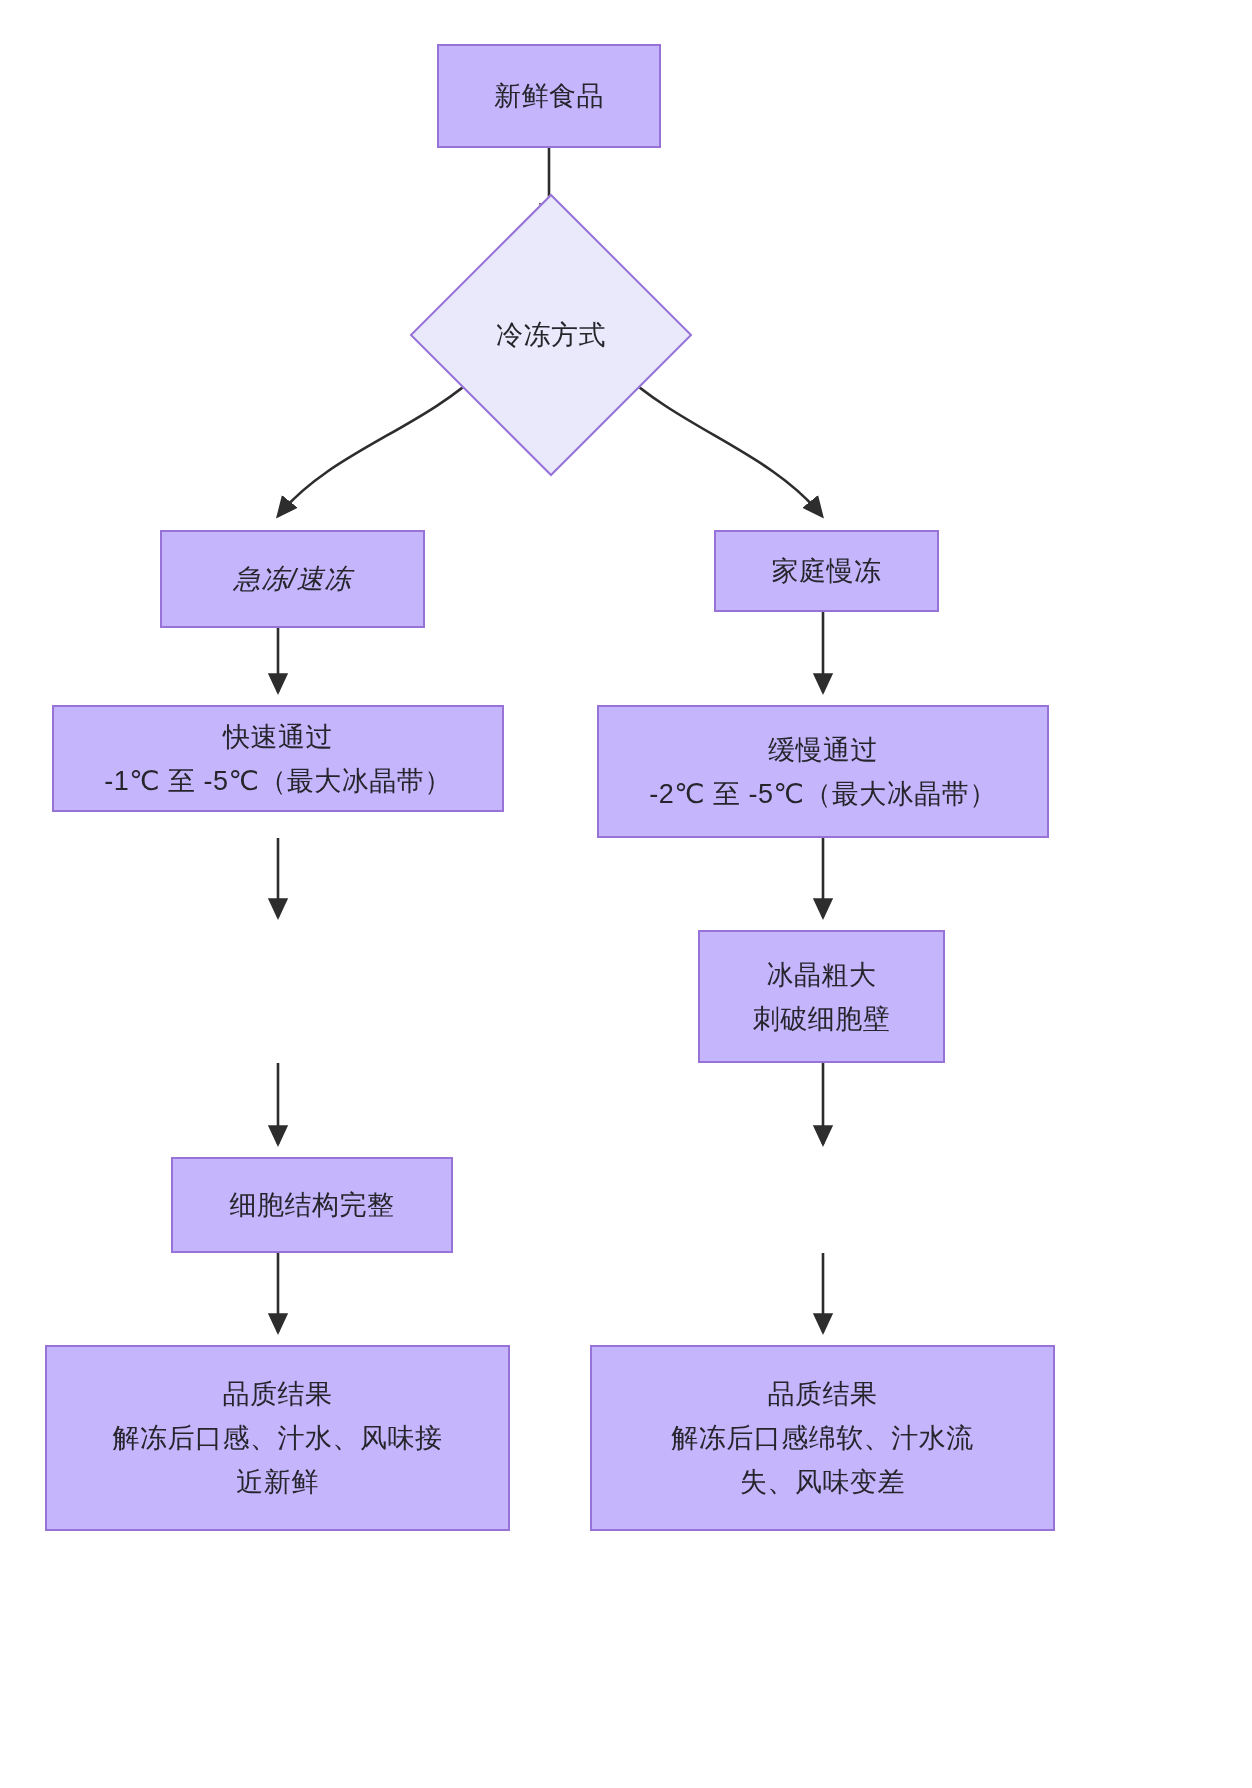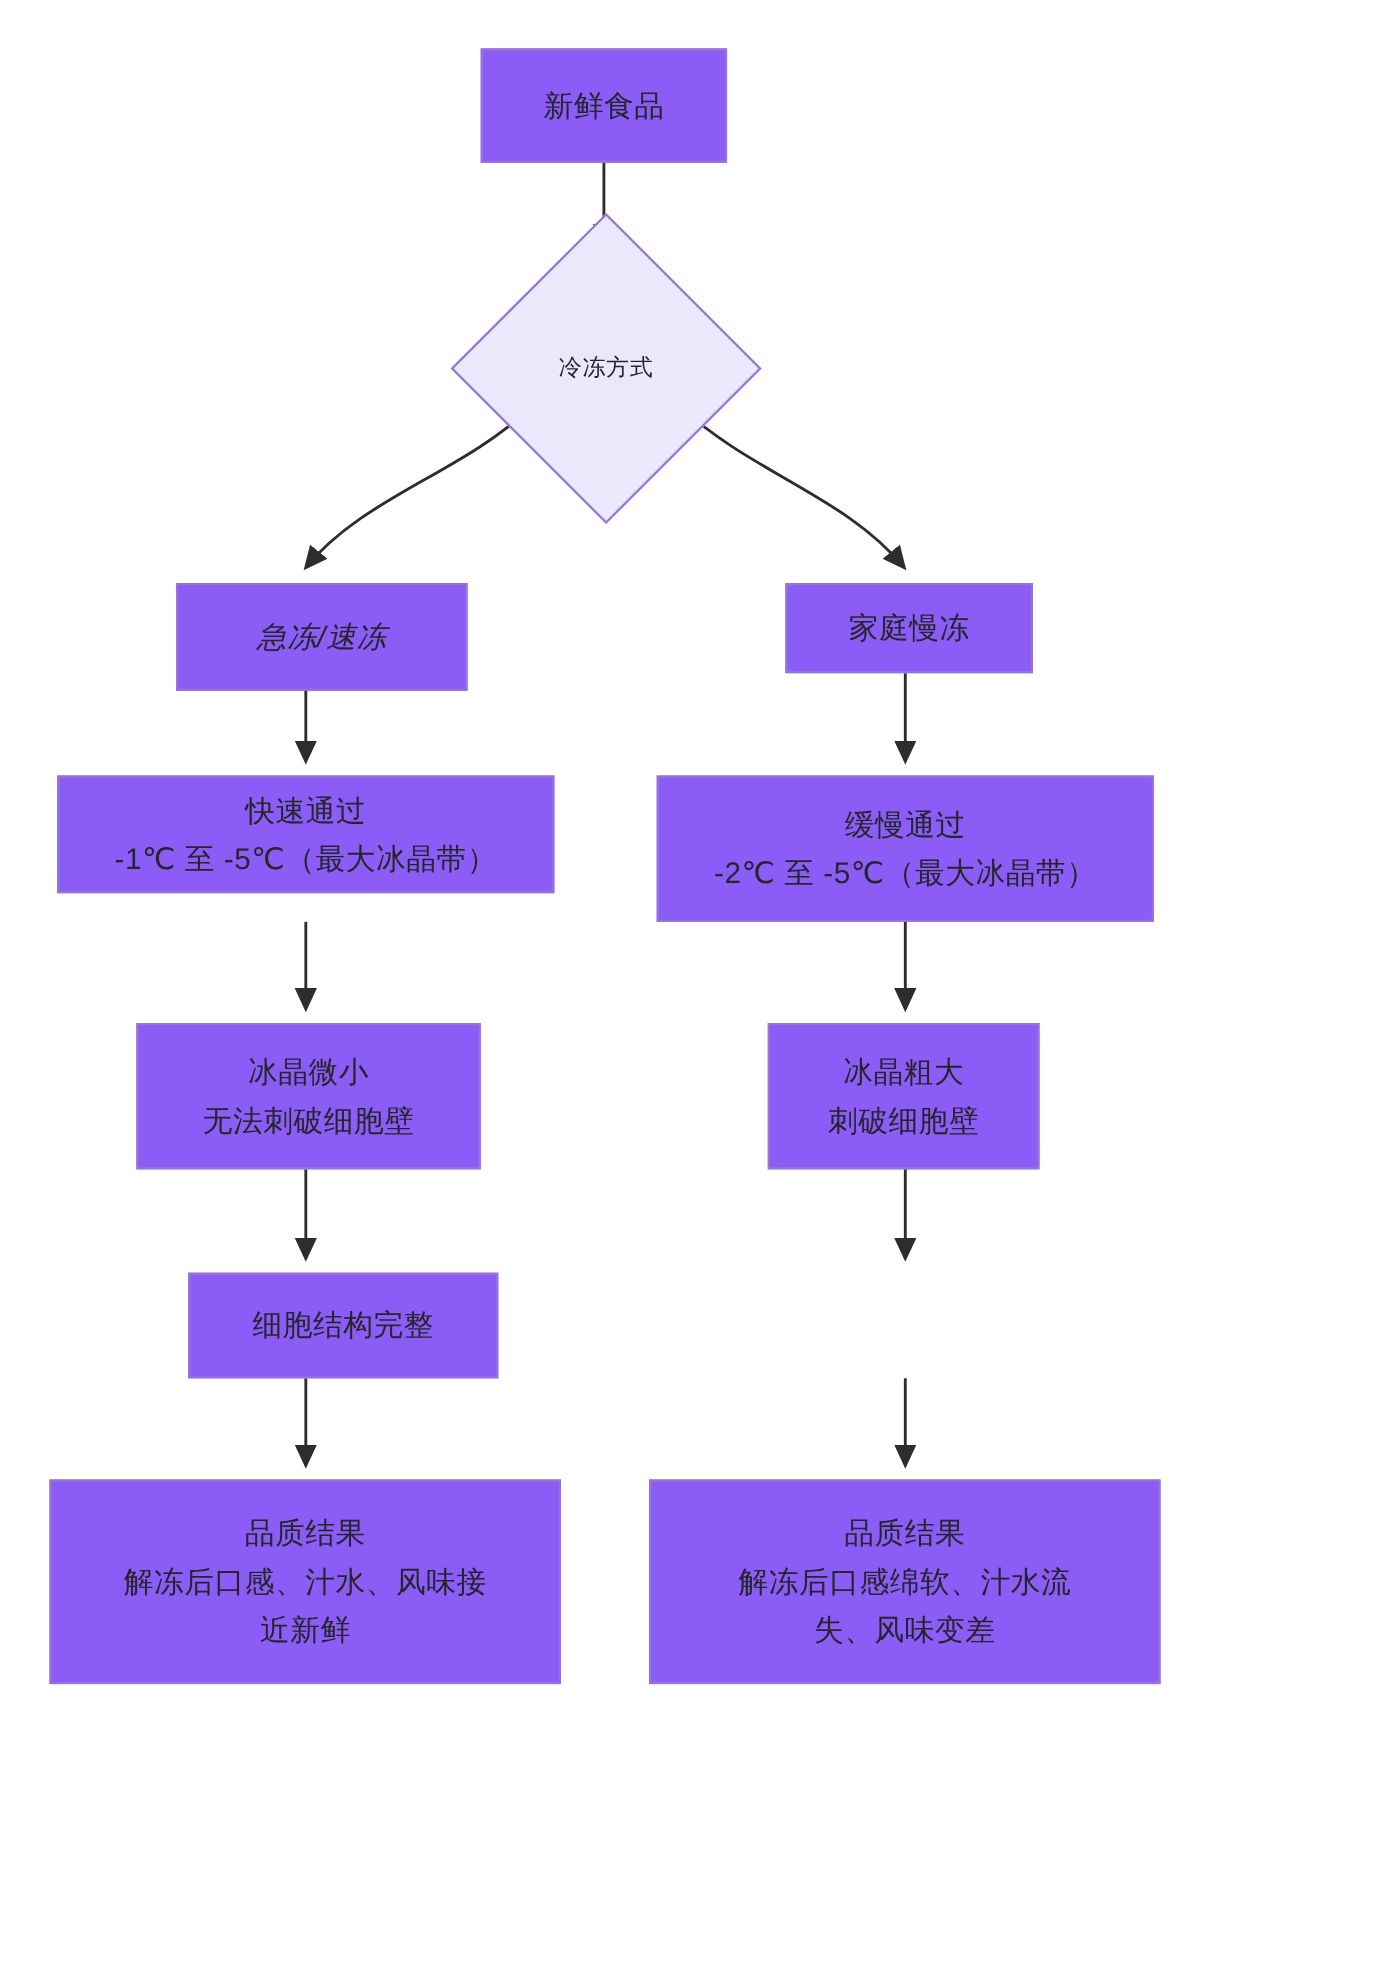--- a/index.html
+++ b/index.html
@@ -7,40 +7,40 @@
     width:1252px;height:1788px;position:relative;overflow:hidden;
     font-family:"Liberation Sans","DejaVu Sans",sans-serif;
     color:#25252b;
   }
   #flow-root{position:absolute;inset:0;}
   svg#edge-layer{position:absolute;left:0;top:0;width:1252px;height:1788px;pointer-events:none;}
 
   .node{
     position:absolute;
     box-sizing:border-box;
-    background:#8b5cf6;
+    background:#c4b5fd;
     border:2px solid #9773d8;
     display:flex;align-items:center;justify-content:center;
     text-align:center;
     font-size:27px;
     line-height:44px;
     letter-spacing:0.5px;
     white-space:pre-line;
     padding:0 16px;
   }
   .node.diamond{
     background:transparent;border:none;padding:0;
   }
   .diamond .dshape{
     position:absolute;left:0;top:0;width:100%;height:100%;
     background:#eae9fc;border:2px solid #9773d8;
     box-sizing:border-box;
     transform:rotate(45deg);
   }
-  .diamond .dlabel{position:relative;z-index:2;font-size:21px;}
+  .diamond .dlabel{position:relative;z-index:2;font-size:27px;}
 
   
   #n-fresh      {left:437px; top:44px;  width:224px; height:104px;}
   #n-method     {left:451px; top:235px; width:200px; height:200px;}
   #n-fast       {left:160px; top:530px; width:265px; height:98px;font-style:italic;}
   #n-slow       {left:714px; top:530px; width:225px; height:82px;}
   #n-fast-pass  {left:52px;  top:705px; width:452px; height:107px;}
   #n-slow-pass  {left:597px; top:705px; width:452px; height:133px;}
   #n-ice-small  {left:124px; top:930px; width:313px; height:133px;}
   #n-ice-large  {left:698px; top:930px; width:247px; height:133px;justify-content:center;}
@@ -104,24 +104,20 @@
   <div class="node" id="n-fast-pass">
     <span>快速通过
 -1℃ 至 -5℃（最大冰晶带）</span>
   </div>
 
   <div class="node" id="n-slow-pass">
     <span>缓慢通过
 -2℃ 至 -5℃（最大冰晶带）</span>
   </div>
 
-  <div class="node" id="n-ice-small">
-    <span>冰晶微小
-无法刺破细胞壁</span>
-  </div>
 
   <div class="node" id="n-ice-large">
     <span>冰晶粗大
 刺破细胞壁</span>
   </div>
 
   <div class="node" id="n-cell-ok">
     <span>细胞结构完整</span>
   </div>
 

